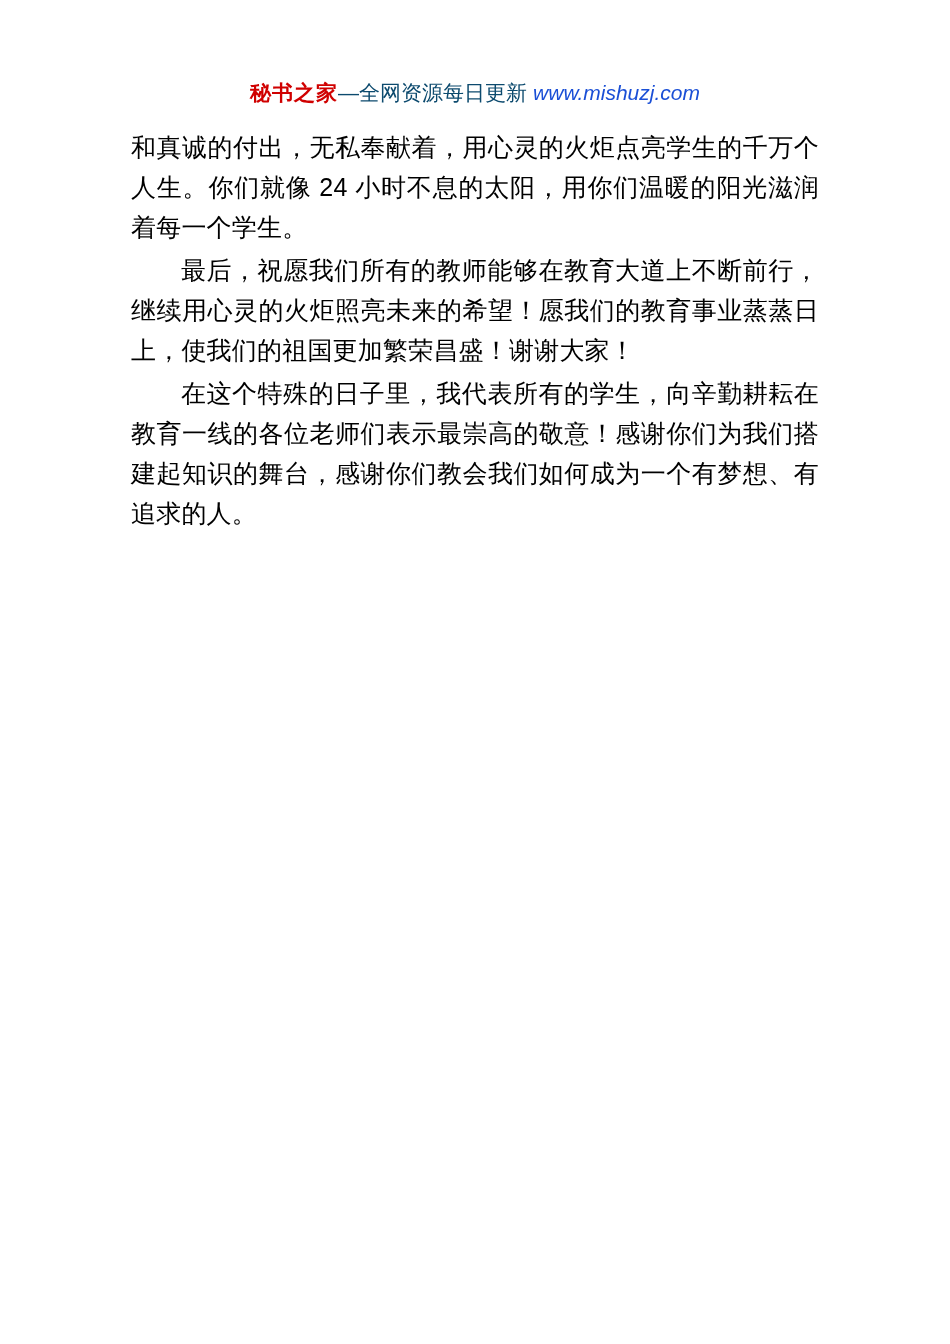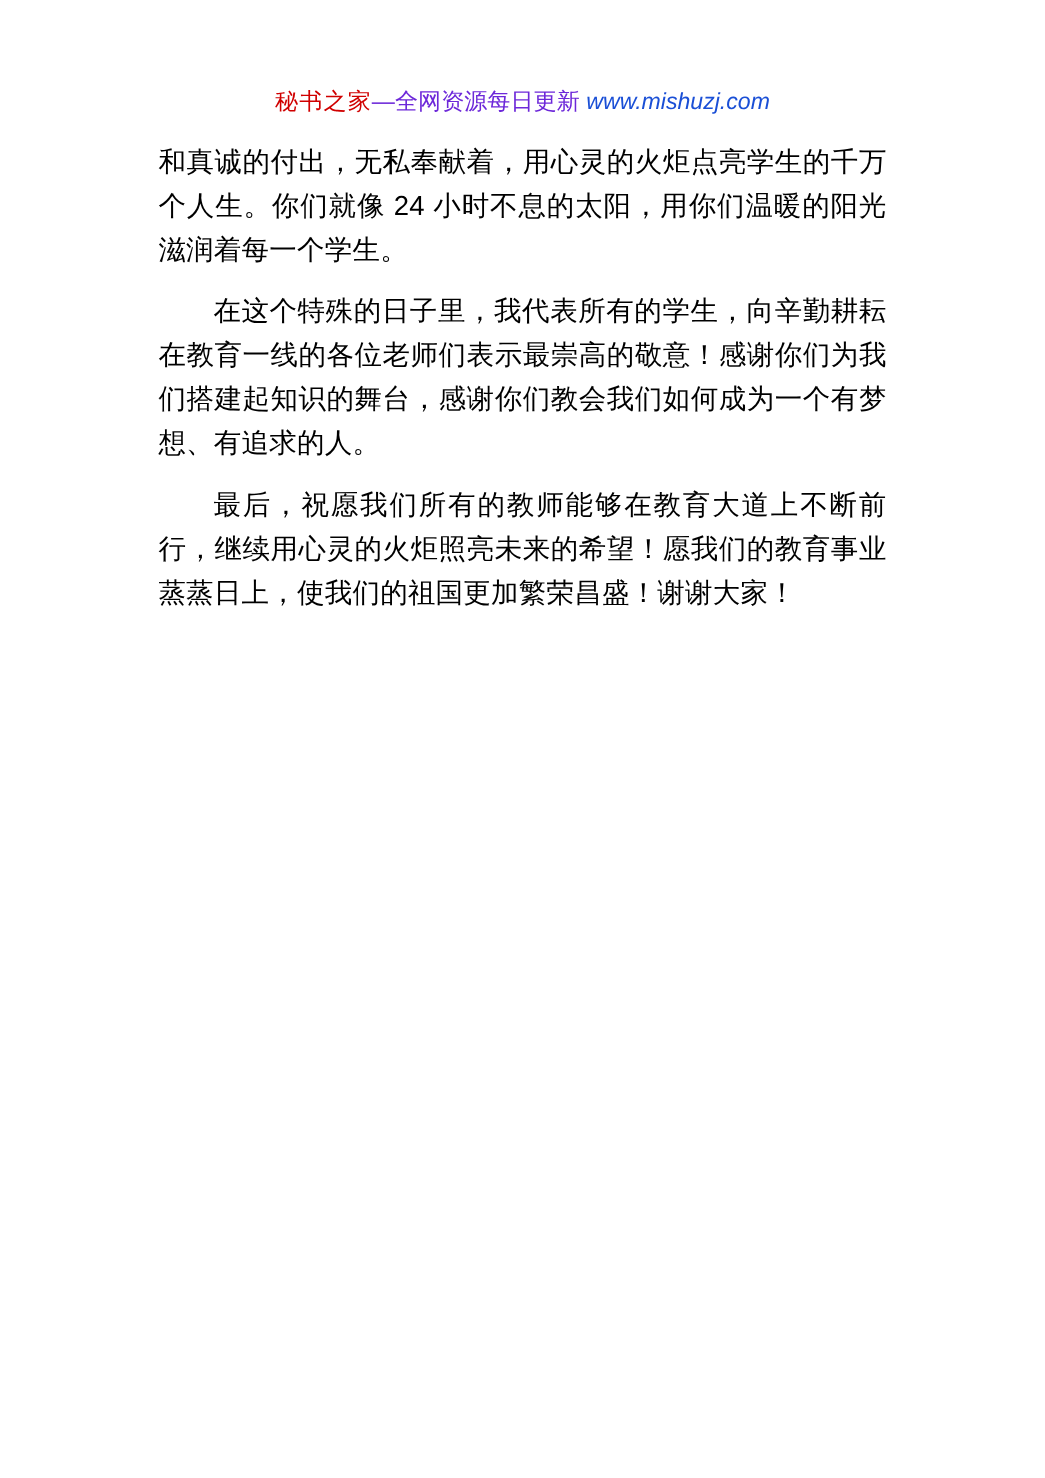--- a/index.html
+++ b/index.html
@@ -26,56 +26,56 @@
     text-align: center;
     padding-top: 80px;
     padding-left: 20px;
     padding-right: 20px;
     font-size: 21px;
     line-height: 1.2;
     white-space: nowrap;
   }
   .header .brand {
     color: #d00000;
-    font-weight: normal;
+    font-weight: bold;
     letter-spacing: 1px;
   }
   .header .tagline {
-    color: #6d28d9;
+    color: #0c4a6e;
   }
   .header .url {
     color: #1a4fd6;
     margin-left: 6px;
     font-style: italic;
   }
   .body-text {
     margin-top: 22px;
     padding-left: 128px;
     padding-right: 128px;
     font-size: 25px;
     line-height: 40px;
     text-align: justify;
     text-justify: inter-ideograph;
     letter-spacing: 0.2px;
   }
   .body-text p {
-    margin: 16px;
+    margin: 3px;
   }
   .indent {
     text-indent: 2em;
   }
 </style>
 </head>
 <body>
 
 <div class="page">
 
   <div class="header">
     <span class="brand">秘书之家</span><span class="tagline">—全网资源每日更新</span><span class="url">www.mishuzj.com</span>
   </div>
 
   <div class="body-text">
     <p>和真诚的付出，无私奉献着，用心灵的火炬点亮学生的千万个人生。你们就像 24 小时不息的太阳，用你们温暖的阳光滋润着每一个学生。</p>
+    <p class="indent">最后，祝愿我们所有的教师能够在教育大道上不断前行，继续用心灵的火炬照亮未来的希望！愿我们的教育事业蒸蒸日上，使我们的祖国更加繁荣昌盛！谢谢大家！</p>
     <p class="indent">在这个特殊的日子里，我代表所有的学生，向辛勤耕耘在教育一线的各位老师们表示最崇高的敬意！感谢你们为我们搭建起知识的舞台，感谢你们教会我们如何成为一个有梦想、有追求的人。</p>
-    <p class="indent">最后，祝愿我们所有的教师能够在教育大道上不断前行，继续用心灵的火炬照亮未来的希望！愿我们的教育事业蒸蒸日上，使我们的祖国更加繁荣昌盛！谢谢大家！</p>
   </div>
 
 </div>
 
 </body></html>

